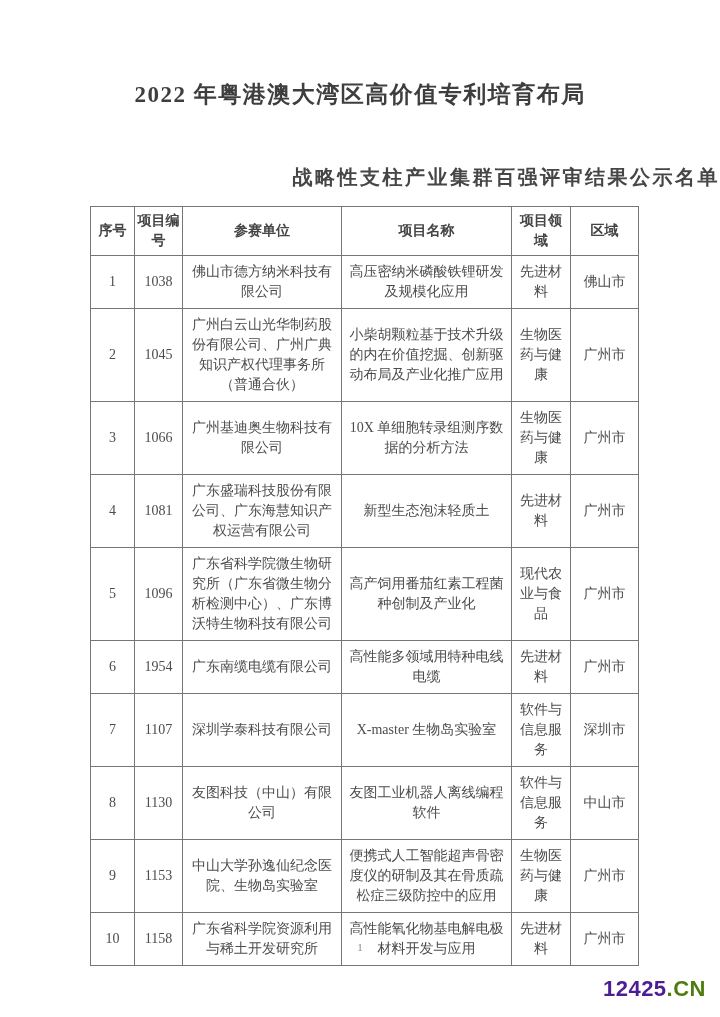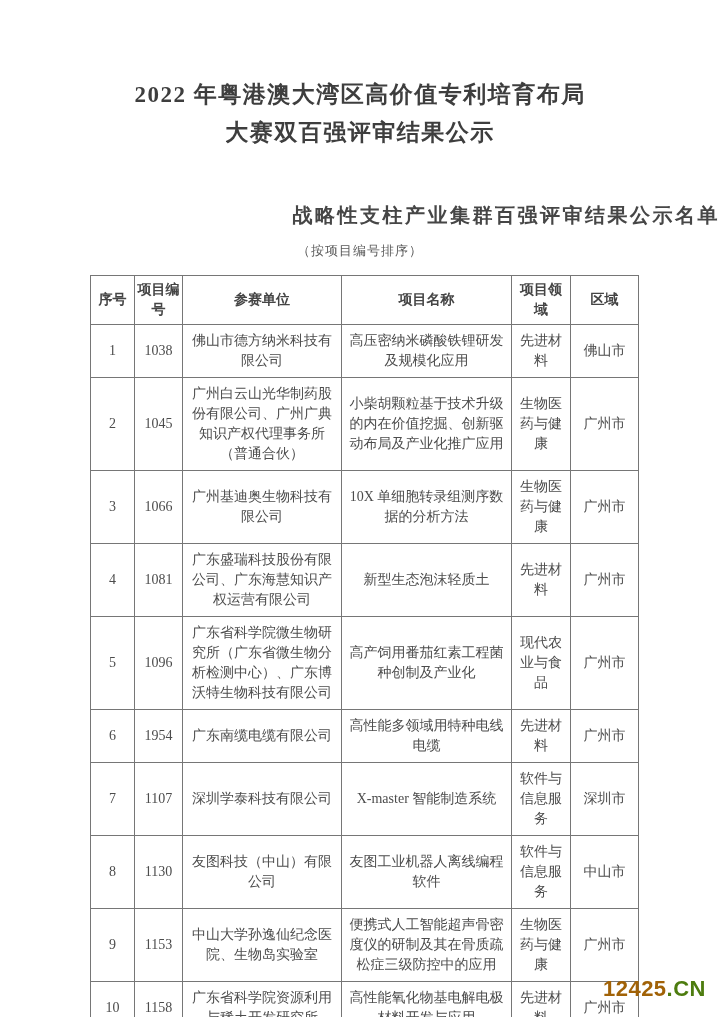--- a/index.html
+++ b/index.html
@@ -74,26 +74,24 @@
     letter-spacing:0.5px;
   }
 </style>
 </head>
 <body>
 
 <div class="page">
 
   <div class="doc-title">
     <div>2022 年粤港澳大湾区高价值专利培育布局</div>
-    <div>大赛双百强评审结果公示</div>
   </div>
 
   <div class="section-title">战略性支柱产业集群百强评审结果公示名单</div>
 
-  <div class="sort-note">（按项目编号排序）</div>
 
   <table class="results">
     <colgroup>
       <col class="w-no">
         <col class="w-code">
         <col class="w-unit">
       <col class="w-project">
         <col class="w-field">
         <col class="w-region">
     </colgroup>
@@ -153,21 +151,21 @@
           <td>1954</td>
           <td>广东南缆电缆有限公司</td>
           <td>高性能多领域用特种电线电缆</td>
           <td>先进材料</td>
           <td>广州市</td>
         </tr>
         <tr>
           <td>7</td>
           <td>1107</td>
           <td>深圳学泰科技有限公司</td>
-          <td>X-master 智能制造系统</td>
+          <td>X-master 生物岛实验室</td>
           <td>软件与信息服务</td>
           <td>深圳市</td>
         </tr>
         <tr>
           <td>8</td>
           <td>1130</td>
           <td>友图科技（中山）有限公司</td>
           <td>友图工业机器人离线编程软件</td>
           <td>软件与信息服务</td>
           <td>中山市</td>
@@ -187,16 +185,16 @@
           <td>高性能氧化物基电解电极材料开发与应用</td>
           <td>先进材料</td>
           <td>广州市</td>
         </tr>
       </tbody>
   </table>
 
   <div class="page-number">1</div>
 
   <div class="watermark">
-    <span style="color: #a16207;">12425</span><span style="color: #4d7c0f;">.CN</span>
+    <span style="color: #4c1d95;">12425</span><span style="color: #4d7c0f;">.CN</span>
   </div>
 
 </div>
 
 </body></html>

